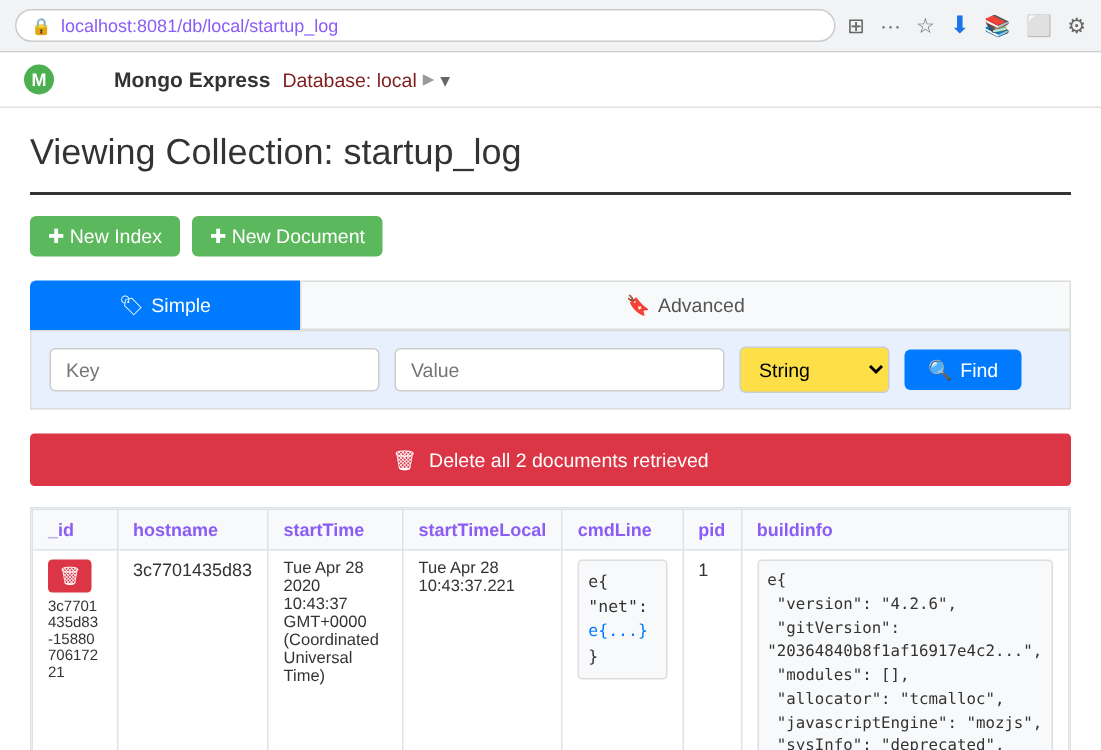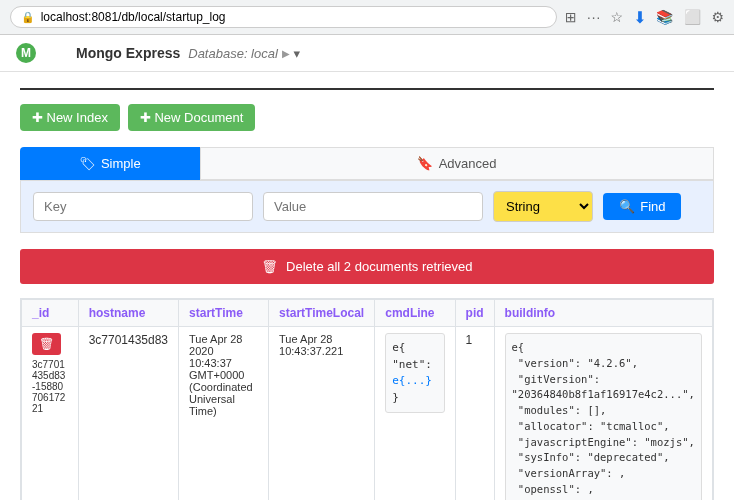--- a/index.html
+++ b/index.html
@@ -2,21 +2,21 @@
 <html><head>
   <meta charset="utf-8">
   <style>
     * { box-sizing: border-box; margin: 0; padding: 0; }
     body { font-family: Arial, Helvetica, sans-serif; font-size: 13px; background: #fff; color: #333; width: 734px; overflow-x: hidden; }
 
     
     .browser-chrome { background: #f1f3f4; border-bottom: 1px solid #ccc; padding: 6px 10px; display: flex; align-items: center; gap: 8px; }
     .browser-chrome .address-bar { flex: 1; background: #fff; border: 1px solid #ccc; border-radius: 12px; padding: 3px 10px; font-size: 12px; color: #333; display: flex; align-items: center; gap: 6px; }
     .browser-chrome .address-bar .shield { color: #666; font-size: 11px; }
-    .browser-chrome .address-bar .url { color: #000000; }
+    .browser-chrome .address-bar .url { color: #8b5cf6; }
     .browser-chrome .toolbar-icons { display: flex; gap: 10px; align-items: center; color: #666; font-size: 14px; }
     .browser-chrome .download-icon { color: #1a73e8; font-size: 16px; }
 
     
     .app-header { background: #fff; border-bottom: 1px solid #e0e0e0; padding: 8px 16px; display: flex; align-items: center; gap: 8px; font-size: 13px; }
     .app-logo { width: 20px; height: 20px; background: #4caf50; border-radius: 50%; display: flex; align-items: center; justify-content: center; color: white; font-size: 12px; font-weight: bold; flex-shrink: 0; }
     .app-name { font-weight: bold; font-size: 14px; color: #333; padding-left: 32px; }
     .breadcrumb { color: #555; display: flex; align-items: center; gap: 4px; font-size: 13px; }
 
     
@@ -73,28 +73,29 @@
     <span>⚙</span>
   </div>
 </div>
 
 <div class="app-header">
   <div class="app-logo">
     <span>M</span>
   </div>
   <span class="app-name">Mongo Express</span>
   <div class="breadcrumb">
-    <span style="cursor:pointer;color:#737373;font-style:italic;">Database: local</span>
+    <span style="cursor:pointer;color:#7f1d1d;">Database: local</span>
     <span style="color:#999;font-size:10px;">▶</span>
     <span style="cursor:pointer;color:#666;">▾</span>
   </div>
 </div>
 
 <div class="page-content">
 
+  <h1 class="page-title">Viewing Collection: startup_log</h1>
   <hr class="title-divider">
 
   <div class="action-buttons">
     <button class="btn-green">✚ New Index</button>
     <button class="btn-green">✚ New Document</button>
   </div>
 
   <div>
     <div class="search-tabs">
       <button class="tab-simple">

